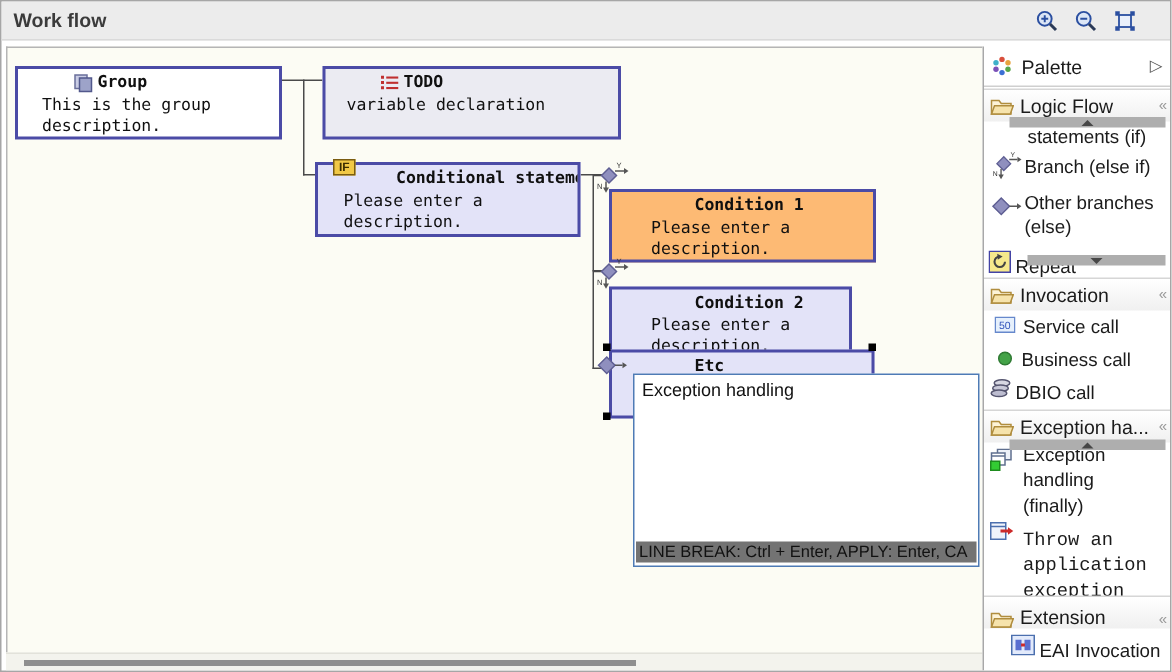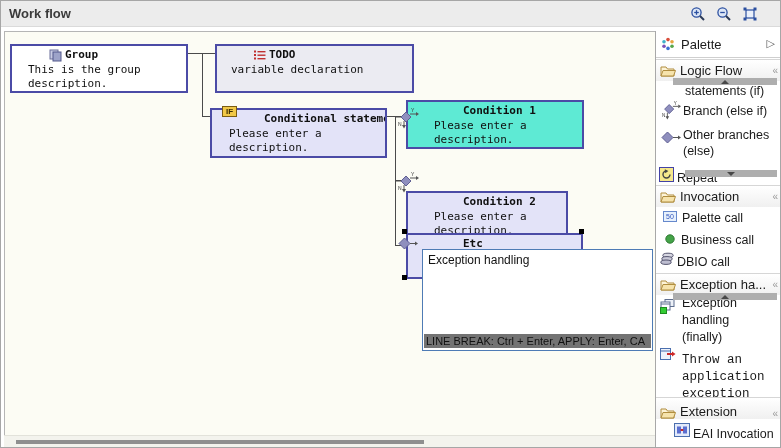--- a/index.html
+++ b/index.html
@@ -18,21 +18,21 @@
   .node { position:absolute; border:2px solid #4b4ba6; font-family:"DejaVu Sans Mono", monospace; font-size:11px; line-height:14px; color:#101010; z-index:1; }
   .node-title { display:flex; align-items:center; gap:3px; font-weight:bold; padding:2px 2px 0 4px; white-space:nowrap; overflow:hidden;margin-left:33px; }
   .node-body { white-space:pre-line; padding-top:1px; }
   .handle { position:absolute; width:5px; height:5px; background:#000; z-index:5; }
 
   .if-badge { position:absolute; width:15px; height:11px; background:#f1c846; border:1px solid #7a5c10; color:#3a2c00;
               font-size:8px; font-weight:bold; text-align:center; line-height:9px; z-index:3; }
   .cicon { position:absolute; z-index:3; }
 
   
-  .editor { position:absolute; left:417px; top:217px; width:231px; height:102px; background:#fff; border:1px solid #4e7bb5; z-index:10; }
+  .editor { position:absolute; left:417px; top:217px; width:231px; height:129px; background:#fff; border:1px solid #4e7bb5; z-index:10; }
   .editor-text { font-size:12px; color:#111; padding:3px 5px; }
   .editor-status { position:absolute; left:1px; right:1px; bottom:2px; height:14px; background:#737373; color:#111;
                    font-size:11px; line-height:14px; padding-left:2px; white-space:nowrap; overflow:hidden; }
 
   
   .hscroll { position:absolute; left:3px; top:434px; width:651px; height:12px; background:#f3f3ed; border-top:1px solid #e2e2da; }
   .hthumb { position:absolute; left:12px; top:4px; width:408px; height:4px; background:#8f8f8f; }
 
   
   .palette { position:absolute; left:654px; top:30px; width:127px; bottom:0; background:#ffffff; border-left:1px solid #a8a8a8; font-size:12.5px; color:#1b1b1b; }
@@ -116,21 +116,21 @@
 
     <div class="node" style="left:205px;top:76px;width:177px;height:50px;background:#e3e3f8;">
       <div class="node-title" style="padding-left:19px;">
         <span>Conditional statements ...</span>
       </div>
       <div class="node-body" style="padding-left:17px;">Please enter a
 description.</div>
     </div>
     <div class="if-badge" style="left:207px;top:74px;margin-left:10px;">IF</div>
 
-    <div class="node" style="left:401px;top:68px;width:178px;height:49px;background:#5eead4;">
+    <div class="node" style="left:401px;top:94px;width:178px;height:49px;background:#fdba74;">
       <div class="node-title" style="padding-left:22px;">
         <span>Condition 1</span>
       </div>
       <div class="node-body" style="padding-left:26px;">Please enter a
 description.</div>
     </div>
     <svg class="cicon" style="left:391px;top:75px;" width="24" height="22" viewBox="0 0 24 22">
       <line x1="0" y1="10" x2="5" y2="10" stroke="#4a4a4a"></line>
       <polygon points="5,10 10,5 15,10 10,15" fill="#8f8fbe" stroke="#5f5f93"></polygon>
       <line x1="14" y1="7" x2="20" y2="7" stroke="#555"></line>
@@ -248,21 +248,21 @@
         <path d="M3 6.5 L15.5 6.5 L13.5 12 L1 12 Z" fill="#f6e3ac" stroke="#b08d3e"></path>
       </svg>
       <span class="dlabel">Invocation</span>
       <span class="pin">«</span>
     </div>
 
     <svg class="p-icon" style="left:7px;top:180px;" width="14" height="11" viewBox="0 0 14 11">
       <rect x="0.5" y="0.5" width="13" height="10" fill="#e6f0fc" stroke="#6688cc"></rect>
       <text x="3" y="8" font-size="7" fill="#3355bb">50</text>
     </svg>
-    <div class="p-item-text" style="left:26px;top:179px;">Palette call</div>
+    <div class="p-item-text" style="left:26px;top:179px;">Service call</div>
 
     <svg class="p-icon" style="left:9px;top:203px;" width="10" height="10" viewBox="0 0 10 10">
       <circle cx="5" cy="5" r="4.2" fill="#44a348" stroke="#2f7a33"></circle>
     </svg>
     <div class="p-item-text" style="left:25px;top:201px;">Business call</div>
 
     <svg class="p-icon" style="left:3px;top:221px;" width="16" height="14" viewBox="0 0 16 14">
       <ellipse cx="9" cy="3.4" rx="5.2" ry="2.2" fill="#d7d7e2" stroke="#55556f"></ellipse>
       <ellipse cx="8" cy="6.8" rx="5.2" ry="2.2" fill="#c9c9d8" stroke="#55556f"></ellipse>
       <ellipse cx="7" cy="10.2" rx="5.2" ry="2.2" fill="#bdbdd0" stroke="#55556f"></ellipse>

